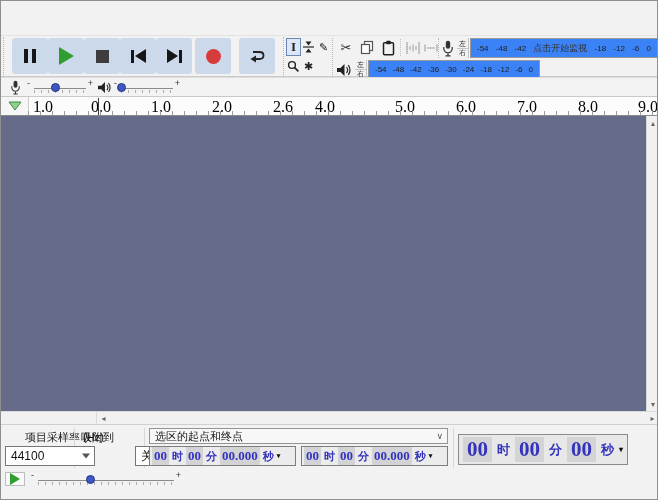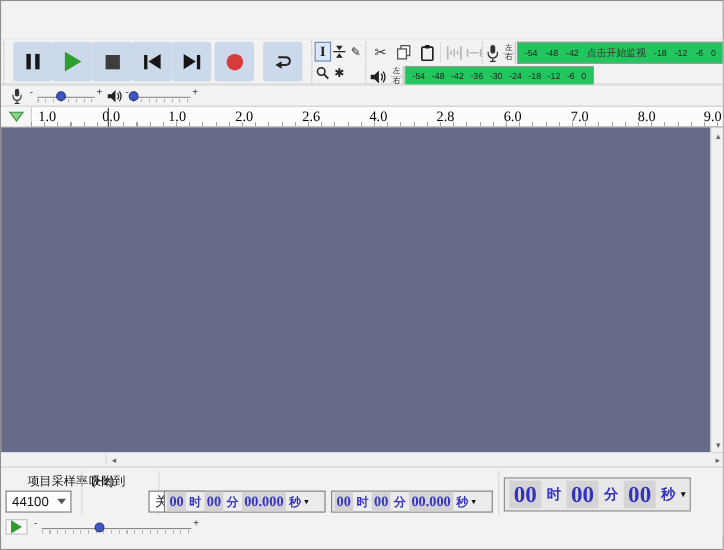--- a/index.html
+++ b/index.html
@@ -48,40 +48,40 @@
   .esep{position:absolute;top:1px;width:1px;height:17px;border-left:1px dotted #c4c4c4;}
   
   .meter{position:absolute;display:flex;align-items:stretch;}
   .recmeter{left:437px;top:2px;width:219px;height:20px;}
   .playmeter{left:331px;top:24px;width:207px;height:19px;}
   .meter .micwrap{display:flex;align-items:center;padding:0 3px;}
   .chanbox{display:flex;flex-direction:column;justify-content:center;width:11px;
     font-size:7px;line-height:8px;text-align:center;color:#222;border-right:1px solid #c4c4c4;margin-right:1px;}
   .chanbox span{display:block;}
   .chanbox span:first-child{border-bottom:1px solid #c4c4c4;}
-  .meterbox{flex:1;border:1px solid #9a9a9a;background:#22c55e;display:flex;align-items:center;
+  .meterbox{flex:1;border:1px solid #9a9a9a;background:#3b82f6;display:flex;align-items:center;
     justify-content:space-between;padding:0 6px;font-size:8px;color:#222;box-sizing:border-box;}
   .monitor-text{font-size:9px;color:#333;}
   
   .mixer{position:absolute;left:0;top:76px;right:0;height:19px;background:#f3f3f3;border-top:1px solid #dedede;box-sizing:border-box;}
   .slider{position:absolute;height:17px;}
   .slider .minus{position:absolute;left:0;top:-1px;font-size:9px;color:#333;}
   .slider .plus{position:absolute;right:0;top:-1px;font-size:9px;color:#333;}
   .slider .line{position:absolute;left:7px;right:7px;top:9px;height:1px;background:#8a8a8a;}
   .slider .ticks{position:absolute;left:7px;right:7px;top:11px;height:3px;
     background:repeating-linear-gradient(90deg,#adadad 0 1px,transparent 1px 7px);}
   .slider .thumb{position:absolute;top:4px;width:9px;height:9px;border-radius:50%;
     background:#3e57c4;border:1px solid #24357e;box-sizing:border-box;}
   
   .ruler{position:absolute;left:0;top:95px;right:0;height:20px;background:#fcfcfc;
     border-top:1px solid #c9c9c9;border-bottom:1px solid #8a8a8a;box-sizing:border-box;}
   .pinbox{position:absolute;left:0;top:0;bottom:0;width:27px;border-right:1px solid #cdcdcd;
     background:#f6f6f6;display:flex;align-items:center;justify-content:center;}
   .rlabel{position:absolute;top:1px;height:16px;transform:translateX(-50%);
-    font-family:"Liberation Serif",serif;font-size:13px;color:#000;
+    font-family:"Liberation Serif",serif;font-size:16px;color:#000;
     background:linear-gradient(#555,#555) no-repeat bottom center/1px 4px;padding-bottom:18px;}
   .minorticks{position:absolute;left:27px;right:0;bottom:0;height:4px;
     background:repeating-linear-gradient(90deg,#9f9f9f 0 1px,transparent 1px 12px);}
   .playhead{position:absolute;left:97px;top:1px;bottom:0;width:1px;background:#3a3a3a;}
   
   .canvas{position:absolute;left:0;top:115px;width:645px;height:295px;background:#656b89;}
   
   .vscroll{position:absolute;left:645px;top:115px;width:13px;height:295px;background:#f1f1f1;border-left:1px solid #dadada;box-sizing:border-box;}
   .vscroll .up{position:absolute;top:0;left:0;right:0;height:14px;}
   .vscroll .down{position:absolute;bottom:0;left:0;right:0;height:14px;}
@@ -306,22 +306,22 @@
     <div class="pinbox">
       <svg width="14" height="10" viewBox="0 0 14 10">
         <polygon points="1,1 13,1 7,9" fill="#8fd08f" stroke="#3e8e3e" stroke-width="1"></polygon>
       </svg>
     </div>
     <span class="rlabel" style="left:42px;">1.0</span>
     <span class="rlabel" style="left:100px;">0.0</span>
     <span class="rlabel" style="left:160px;">1.0</span>
     <span class="rlabel" style="left:221px;">2.0</span>
     <span class="rlabel" style="left:282px;">2.6</span>
-    <span class="rlabel" style="left:343px;">4.0</span>
-    <span class="rlabel" style="left:404px;">2.8</span>
+    <span class="rlabel" style="left:324px;">4.0</span>
+    <span class="rlabel" style="left:404px;">5.0</span>
     <span class="rlabel" style="left:465px;">6.0</span>
     <span class="rlabel" style="left:526px;">7.0</span>
     <span class="rlabel" style="left:587px;">8.0</span>
     <span class="rlabel" style="left:647px;">9.0</span>
     <div class="minorticks"></div>
     <div class="playhead"></div>
   </div>
 
   <div class="canvas"></div>
 
@@ -342,22 +342,26 @@
         <span>▸</span>
       </div>
   </div>
 
   <div class="selbar">
     <span class="sb-label" style="left:24px;">项目采样率 (Hz)</span>
     <div class="vsep" style="left:73px;"></div>
     <span class="sb-label" style="left:80px;">吸附到</span>
     <div class="vsep" style="left:143px;"></div>
 
-
-    <div class="combo" style="left:4px;width:60px;">
+    <div class="rangesel">
+      <span>选区的起点和终点</span>
+      <span class="chev">∨</span>
+    </div>
+
+    <div class="combo" style="left:4px;width:90px;">
       <span>44100</span>
       <span class="arrow caret"></span>
     </div>
     <div class="combo" style="left:94px;width:52px;margin-left:40px;">
       <span>关闭</span>
       <span class="arrow caret"></span>
     </div>
 
     <div class="timefield" style="left:148px;">
       <span class="seg">00</span>

